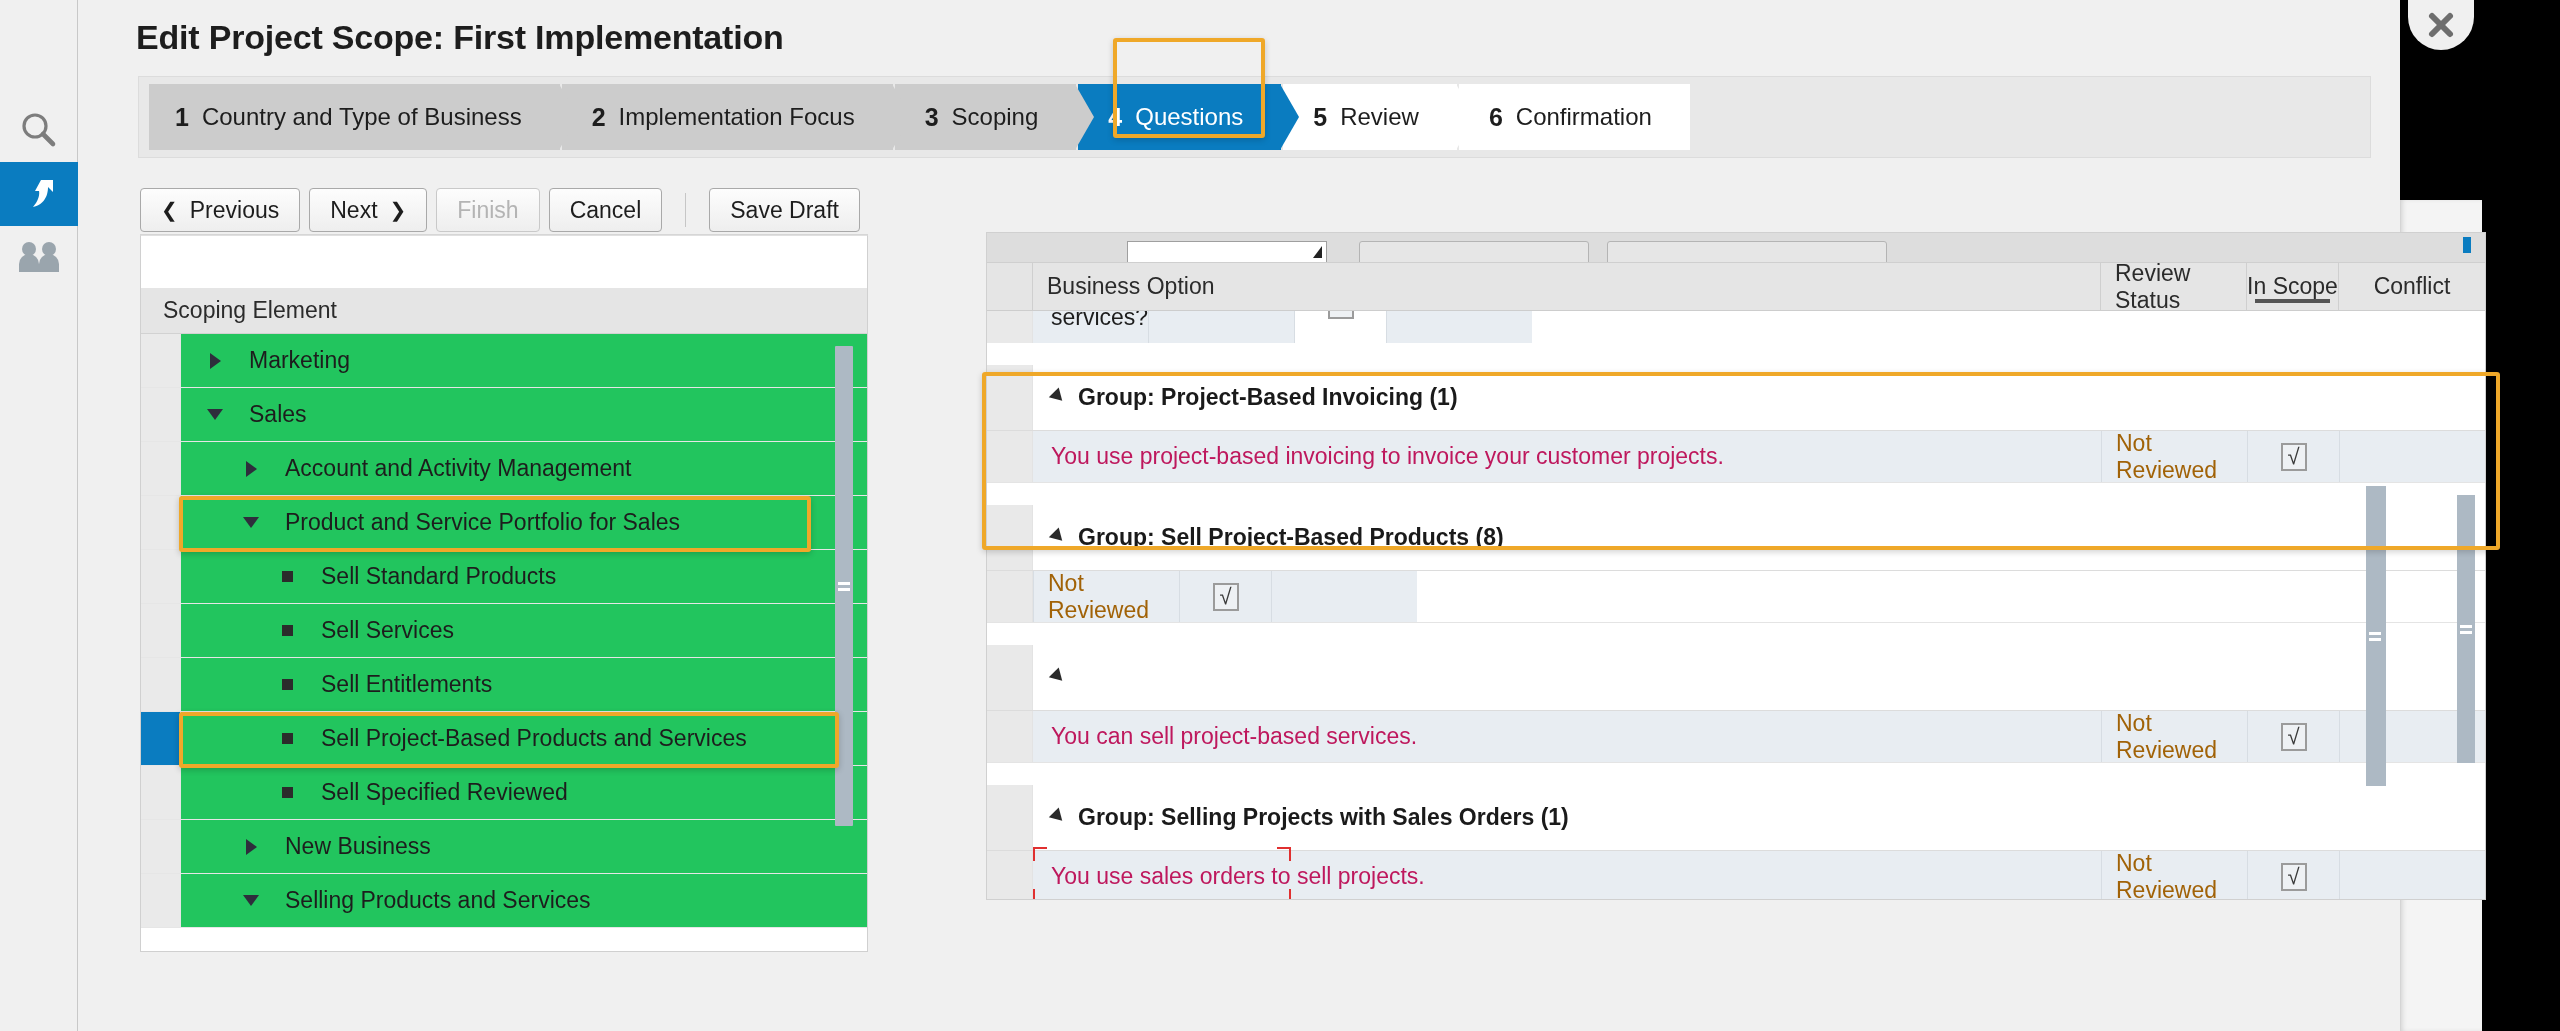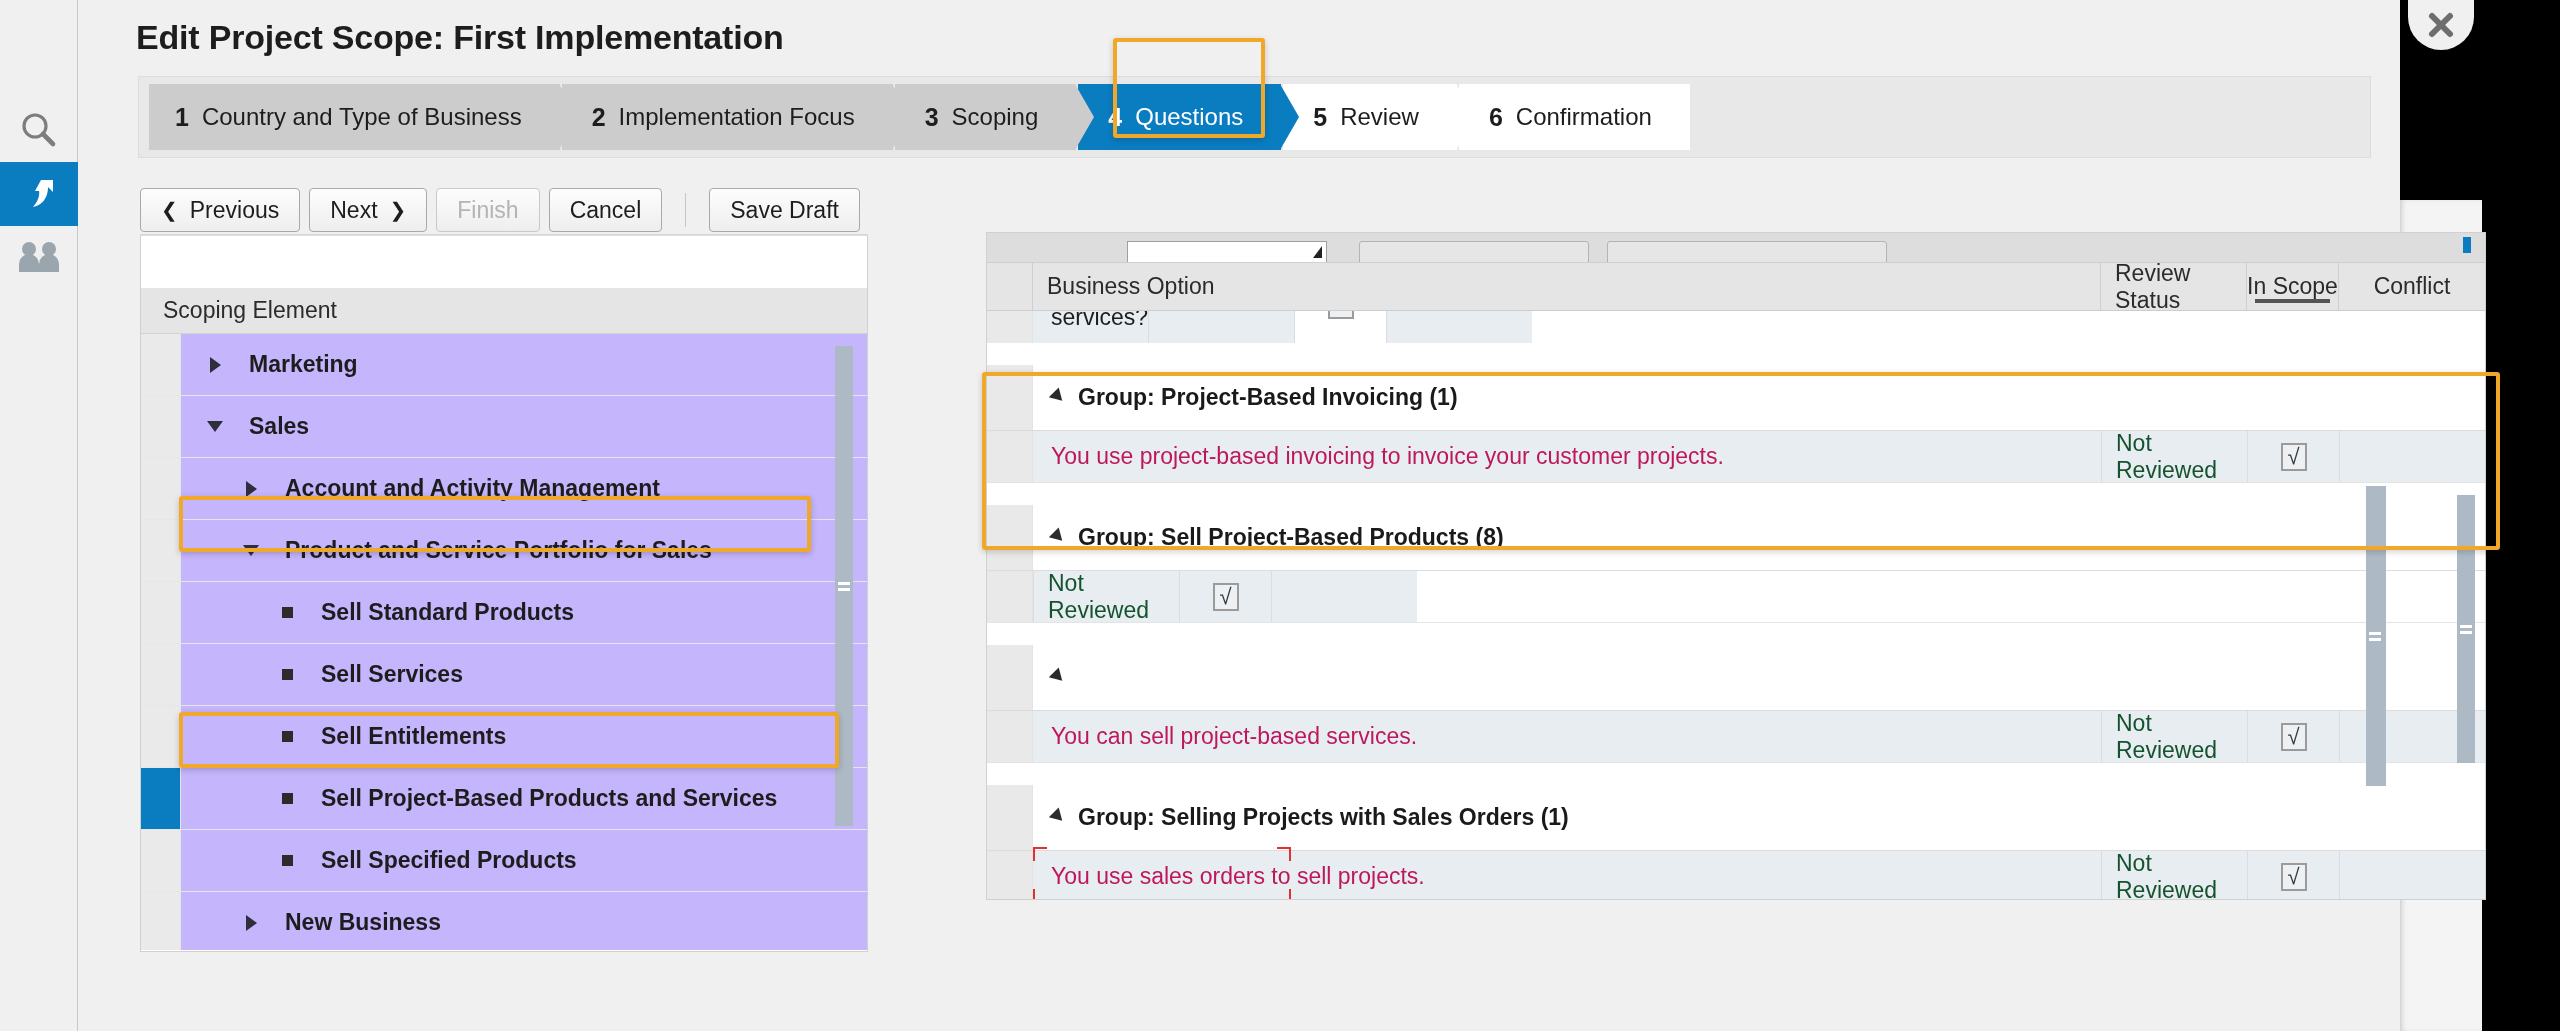--- a/index.html
+++ b/index.html
@@ -179,26 +179,25 @@
     background: #e5e5e5; border-bottom:1px solid #d2d2d2;
     display:flex; align-items:center;
     font-size: 23px; color:#2b2b2b; padding-left: 22px;
   }
   .tree-body {
     position: absolute; left: 0; top: 98px; width: 726px; height: 616px;
     overflow: hidden; background:#fff;
   }
   .trow {
     position: relative;
-    height: 62px;
+    height: 54px;
     display:flex; align-items:center;
     border-bottom: 1px solid #e6e6e6;
-    background: #c4b5fd;
+    background: #22c55e;
     cursor: pointer;
-    font-weight: bold;
   }
   .trow .gutter {
     width: 40px; height: 100%; background:#eaeaea;
     border-right:1px solid #e6e6e6; flex:0 0 40px;
   }
   .trow.sel .gutter { background:#0a7cc0; }
   .trow .lbl { font-size: 23px; color:#1d1d1d; }
   .arrow-r { width:0;height:0;border-top:8px solid transparent;border-bottom:8px solid transparent;border-left:11px solid #2e2e3c; }
   .arrow-d { width:0;height:0;border-left:8px solid transparent;border-right:8px solid transparent;border-top:11px solid #2e2e3c; }
   .bullet { width:11px;height:11px;background:#2b2b2b; }
@@ -270,21 +269,21 @@
   .r.group { height:66px; background:#fff; border-bottom:1px solid #dcdcdc; }
   .r.group .gbody {
     flex:1 1 auto; display:flex; align-items:center; gap:13px; padding-left:18px;
     font-size:23px; font-weight:bold; color:#1a1a1a;
   }
   .tri-grp { width:0;height:0;border-left:7px solid transparent;border-right:7px solid transparent;border-top:12px solid #2b2b2b; transform:rotate(-45deg) translate(1px,-1px); }
 
   .r.item { height:52px; border-bottom:1px solid #e4e4e4; }
   .r.item .cell { background:#e8edf2; display:flex; align-items:center; }
   .r.item .c-opt { flex:1 1 auto; padding-left:18px; font-size:23px; color:#be185d; position:relative; }
-  .r.item .c-rev { flex:0 0 146px; padding-left:14px; font-size:23px; color:#14532d; border-left:1px solid #d7dde3; }
+  .r.item .c-rev { flex:0 0 146px; padding-left:14px; font-size:23px; color:#a16207; border-left:1px solid #d7dde3; }
   .r.item .c-scope { flex:0 0 92px; justify-content:center; border-left:1px solid #d7dde3; }
   .r.item .c-conf { flex:0 0 146px; border-left:1px solid #d7dde3; }
 
   .cb {
     width:26px; height:28px; border:2px solid #9b9b9b; background:#eef1f4;
     display:flex; align-items:center; justify-content:center;
     font-size:22px; color:#3b3b3b; line-height:1;
   }
   .spacer-row { height:22px; background:#fff; }
 
@@ -485,21 +484,21 @@
                 <span class="bullet"></span>
               </div>
               <div class="lbl" style="margin-left: 14px;">Sell Project-Based Products and Services</div>
             </div>
             <div class="trow">
               <div class="gutter"></div>
               <div style="width: 86px; flex: 0 0 auto;"></div>
               <div class="twist">
                 <span class="bullet"></span>
               </div>
-              <div class="lbl" style="margin-left: 14px;">Sell Specified Products</div>
+              <div class="lbl" style="margin-left: 14px;">Sell Specified Reviewed</div>
             </div>
             <div class="trow">
               <div class="gutter"></div>
               <div style="width: 50px; flex: 0 0 auto;"></div>
               <div class="twist">
                 <span class="arrow-r"></span>
               </div>
               <div class="lbl" style="margin-left: 14px;">New Business</div>
             </div>
             <div class="trow">

